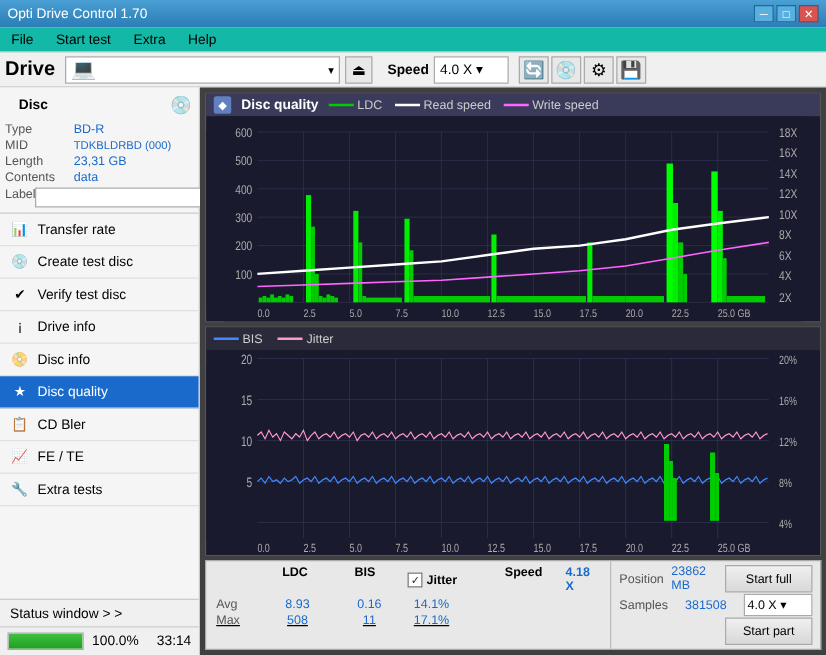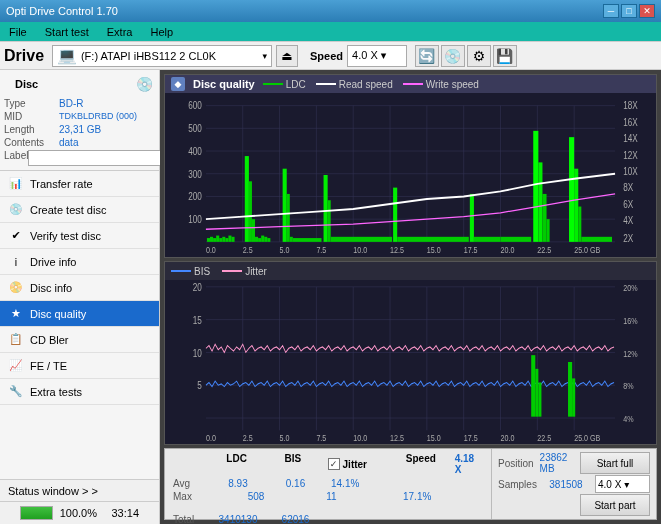--- a/index.html
+++ b/index.html
@@ -263,21 +263,21 @@
       padding: 0 8px;
       font-size: 11px;
       cursor: pointer;
       color: #000;
       border-bottom: 1px solid #ccc;
     }
     .status-progress-row {
       display: flex;
       align-items: center;
       height: 22px;
-      padding: 2px 20px;
+      padding: 2px 6px;
       gap: 4px;
     }
     .progress-bar-container {
       flex: 1;
       height: 14px;
       background: #ddd;
       border: 1px solid #aaa;
       overflow: hidden;
     }
     .progress-bar-fill {
@@ -442,21 +442,20 @@
   <span class="menubar-item">File</span>
   <span class="menubar-item">Start test</span>
   <span class="menubar-item">Extra</span>
   <span class="menubar-item">Help</span>
 </div>
 
 <div class="drive-toolbar">
   <span class="drive-label">Drive</span>
   <div class="drive-select">
     <span style="font-size:16px; margin-right:4px;">💻</span>
-    <span>(F:)  ATAPI iHBS112  2 CL0K</span>
     <span class="drive-select-arrow">▾</span>
   </div>
   <div class="drive-icon-btn">⏏</div>
   <span class="speed-label">Speed</span>
   <div class="speed-select">
     <span>4.0 X  ▾</span>
   </div>
   <div class="toolbar-icons">
     <div class="toolbar-icon-btn">🔄</div>
     <div class="toolbar-icon-btn">💿</div>
@@ -772,33 +771,28 @@
         </div>
 
         <div style="display:flex; gap:0; margin-bottom:2px;">
           <span style="width:35px; color:#555;">Avg</span>
           <span style="width:60px; color:#1a6acc; text-align:center;">8.93</span>
           <span style="width:55px; color:#1a6acc; text-align:center;">0.16</span>
           <span style="width:8px;"></span>
           <span style="width:80px; color:#1a6acc;">14.1%</span>
         </div>
 
-        <div style="display:flex; gap:18px; margin-bottom:12px;">
+        <div style="display:flex; gap:0; margin-bottom:2px;text-decoration:underline;">
           <span style="width:35px; color:#555;">Max</span>
           <span style="width:60px; color:#1a6acc; text-align:center;">508</span>
           <span style="width:55px; color:#1a6acc; text-align:center;">11</span>
           <span style="width:8px;"></span>
           <span style="width:80px; color:#1a6acc;">17.1%</span>
         </div>
 
-        <div style="display:flex; gap:0;">
-          <span style="width:35px; color:#555;">Total</span>
-          <span style="width:60px; color:#1a6acc; text-align:center;">3410130</span>
-          <span style="width:55px; color:#1a6acc; text-align:center;">62016</span>
-        </div>
       </div>
 
       <div class="stats-right">
         <div class="stats-right-row">
           <span class="stats-right-label">Position</span>
           <span class="stats-right-val">23862 MB</span>
           <button class="start-btn">Start full</button>
         </div>
         <div class="stats-right-row">
           <span class="stats-right-label">Samples</span>

